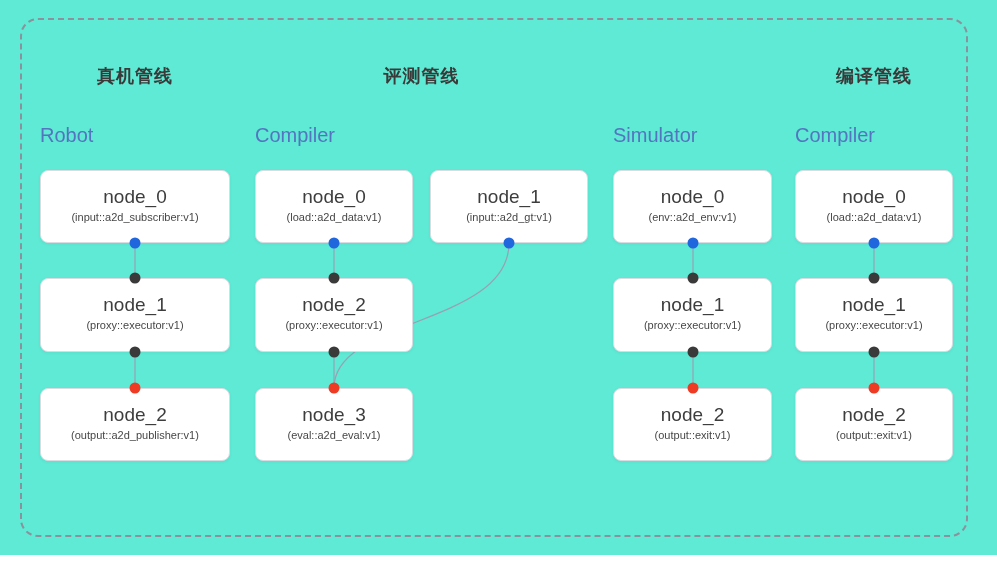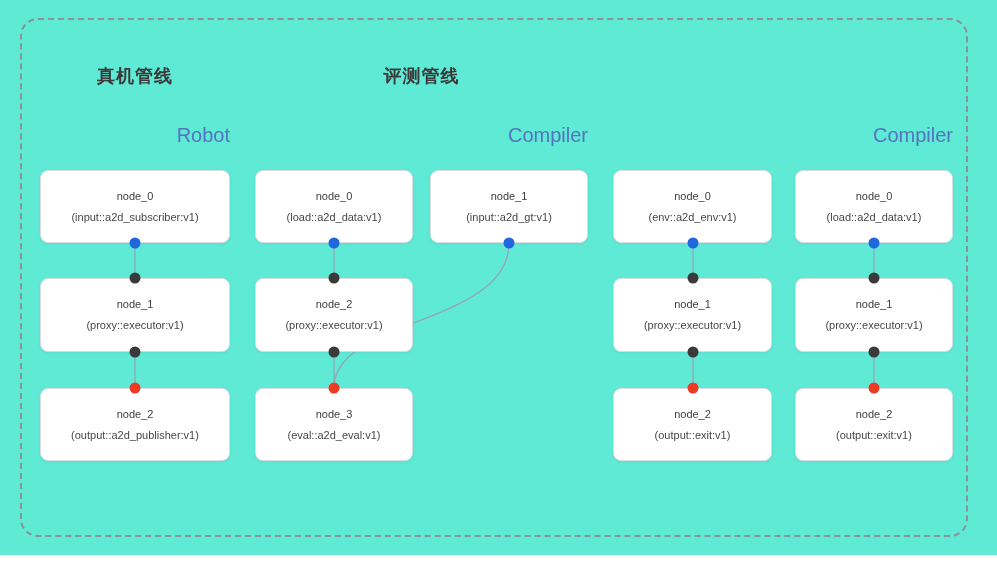--- a/index.html
+++ b/index.html
@@ -43,21 +43,21 @@
     text-align: center;
     font-size: 18px;
     font-weight: 700;
     color: #3a3a3a;
     letter-spacing: 1px;
     z-index: 2;
   }
   .title-en {
     position: absolute;
     top: 124px;
-    text-align: right;
+    text-align: left;
     font-size: 20px;
     font-weight: 400;
     color: #5474c0;
     z-index: 2;
   }
   .grp-robot     { left: 40px;  width: 190px; }
   .grp-evaluator { left: 255px; width: 333px; }
   .grp-simulator { left: 613px; width: 159px; }
   .grp-compiler  { left: 795px; width: 158px; }
 
@@ -68,21 +68,21 @@
     border-radius: 8px;
     box-shadow: 0 1px 3px rgba(60, 80, 120, 0.08);
     display: flex;
     flex-direction: column;
     align-items: center;
     justify-content: center;
     z-index: 2;
     box-sizing: border-box;
   }
   .node-name {
-    font-size: 11px;
+    font-size: 19px;
     color: #3d3d3d;
     line-height: 21px;
     white-space: nowrap;
   }
   .node-kind {
     font-size: 11px;
     color: #474747;
     line-height: 21px;
     white-space: nowrap;
   }
@@ -117,21 +117,23 @@
     <line x1="874" y1="243" x2="874" y2="278" stroke-width="1.2" stroke="#98a1b4"></line>
     <line x1="874" y1="352" x2="874" y2="388" stroke-width="1.2" stroke="#98a1b4"></line>
   </svg>
 
   <div class="title-zh grp-robot">真机管线</div>
   <div class="title-en grp-robot">Robot</div>
 
   <div class="title-zh grp-evaluator">评测管线</div>
   <div class="title-en grp-evaluator">Compiler</div>
 
-
+  <div class="title-en grp-simulator">Simulator</div>
+
+  <div class="title-zh grp-compiler">编译管线</div>
   <div class="title-en grp-compiler">Compiler</div>
 
   <div class="node-box col-robot row-1">
     <div class="node-name">node_0</div>
     <div class="node-kind">(input::a2d_subscriber:v1)</div>
   </div>
   <div class="node-box col-robot row-2">
     <div class="node-name">node_1</div>
     <div class="node-kind">(proxy::executor:v1)</div>
   </div>

